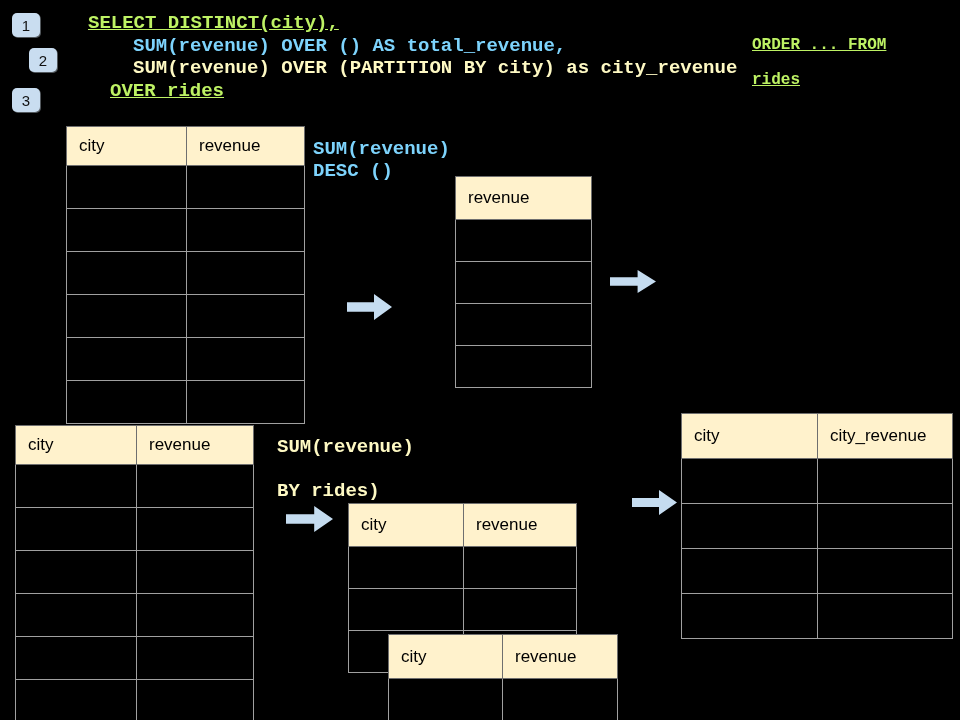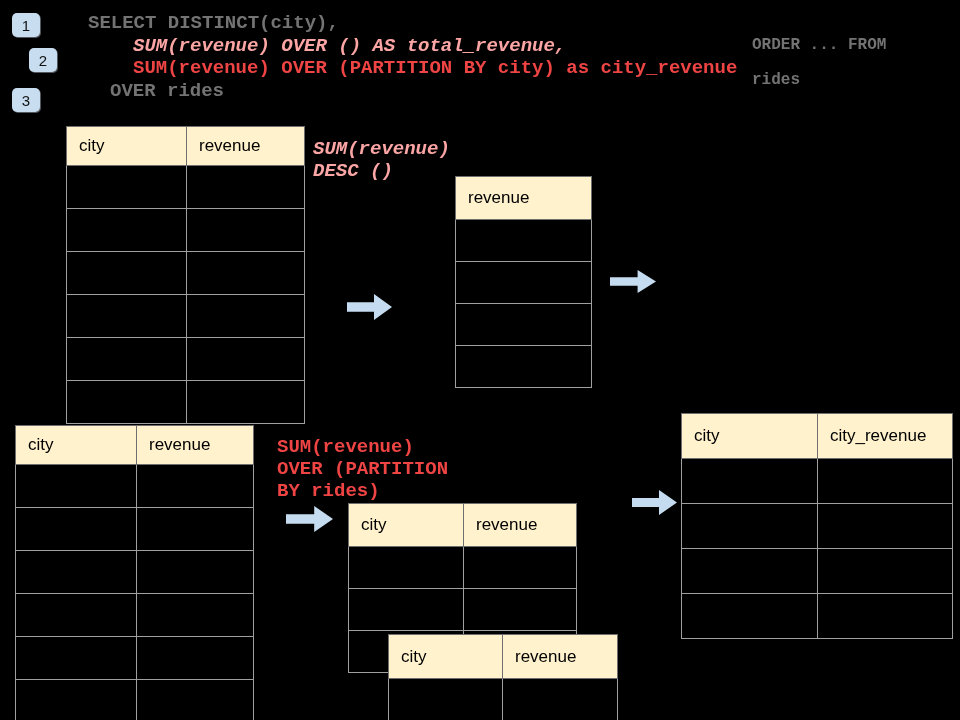--- a/index.html
+++ b/index.html
@@ -3,23 +3,23 @@
 <meta charset="utf-8">
 <style>
   html,body{margin:0;padding:0;background:#000;}
   #canvas{position:relative;width:960px;height:720px;background:#000;overflow:hidden;
           font-family:"Liberation Sans",sans-serif;}
 
   
   .code{position:absolute;font-family:"Liberation Mono","DejaVu Sans Mono",monospace;
         font-weight:bold;font-size:19px;line-height:22px;white-space:pre;}
   .code.small{font-size:16px;line-height:17px;}
-  .purple{color:#737373;}
-  .red{color:#fca5a5;font-style:italic;}
-  .green{color:#ef4444;}
+  .purple{color:#bef264;text-decoration:underline;}
+  .red{color:#7dd3fc;}
+  .green{color:#fef9c3;}
 
   
   .badge{position:absolute;width:28px;height:24px;background:#C9DDF0;border-radius:5px;
          display:flex;align-items:center;justify-content:center;color:#111;
          font-size:15px;box-shadow:1px 1px 0 rgba(150,160,170,.55);}
 
   
   .arrow{position:absolute;background:#C5DCF0;
          clip-path:polygon(0 32%,60% 32%,60% 0,100% 50%,60% 100%,60% 68%,0 68%);}
 
@@ -46,21 +46,20 @@
   <div class="code green" style="left:133px;top:57px">SUM(revenue) OVER (PARTITION BY city) as city_revenue</div>
   <div class="code purple" style="left:110px;top:80px">OVER rides</div>
 
   <div class="code small purple" style="left:752px;top:37px">ORDER ... FROM</div>
   <div class="code small purple" style="left:752px;top:72px">rides</div>
 
   <div class="code red" style="left:313px;top:138px">SUM(revenue)</div>
   <div class="code red" style="left:313px;top:160px">DESC ()</div>
 
   <div class="code green" style="left:277px;top:436px">SUM(revenue)</div>
-  <div class="code green" style="left:277px;top:458px">OVER (PARTITION</div>
   <div class="code green" style="left:277px;top:480px">BY rides)</div>
 
   <div class="arrow" style="left:347px;top:294px;width:45px;height:26px"></div>
   <div class="arrow" style="left:610px;top:270px;width:46px;height:23px"></div>
   <div class="arrow" style="left:286px;top:506px;width:47px;height:26px"></div>
   <div class="arrow" style="left:632px;top:490px;width:45px;height:25px"></div>
 
   <table class="tbl" style="left:66px;top:126px">
     <colgroup>
         <col style="width:120px">

